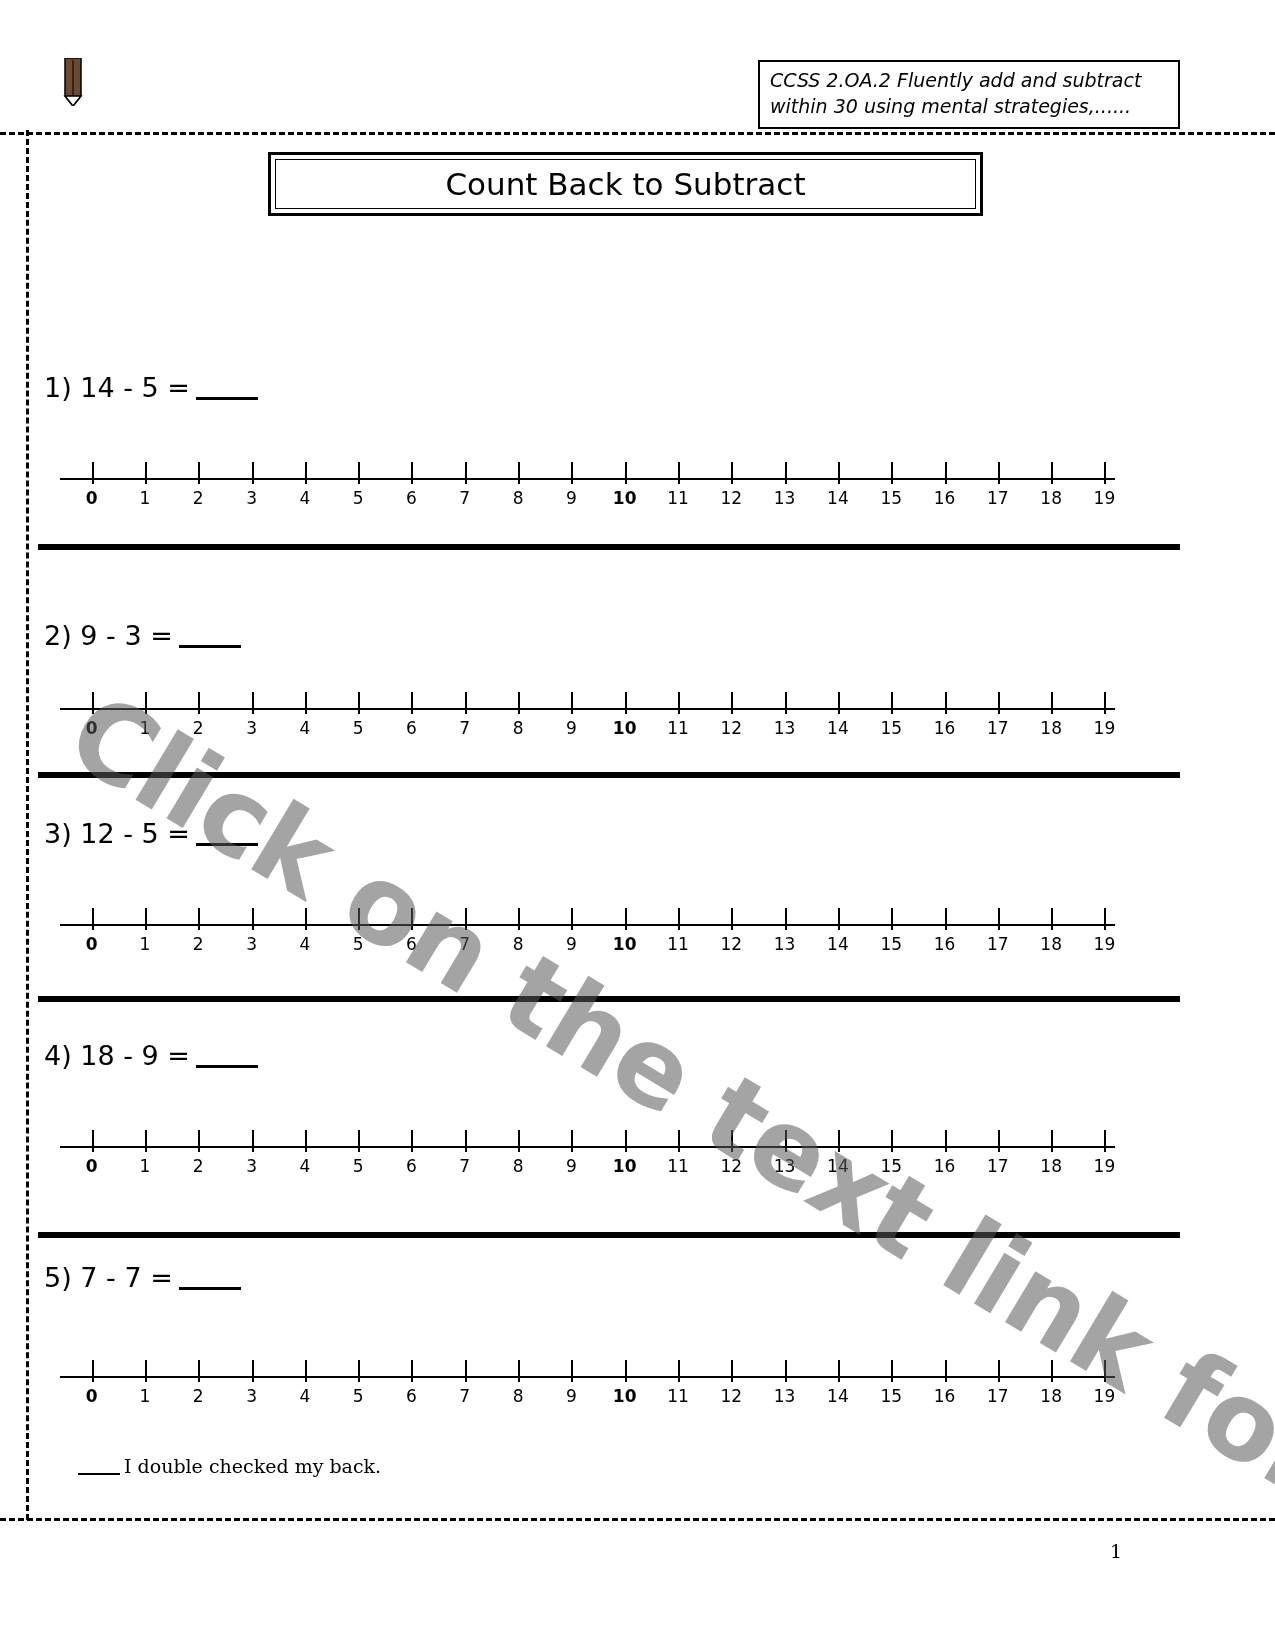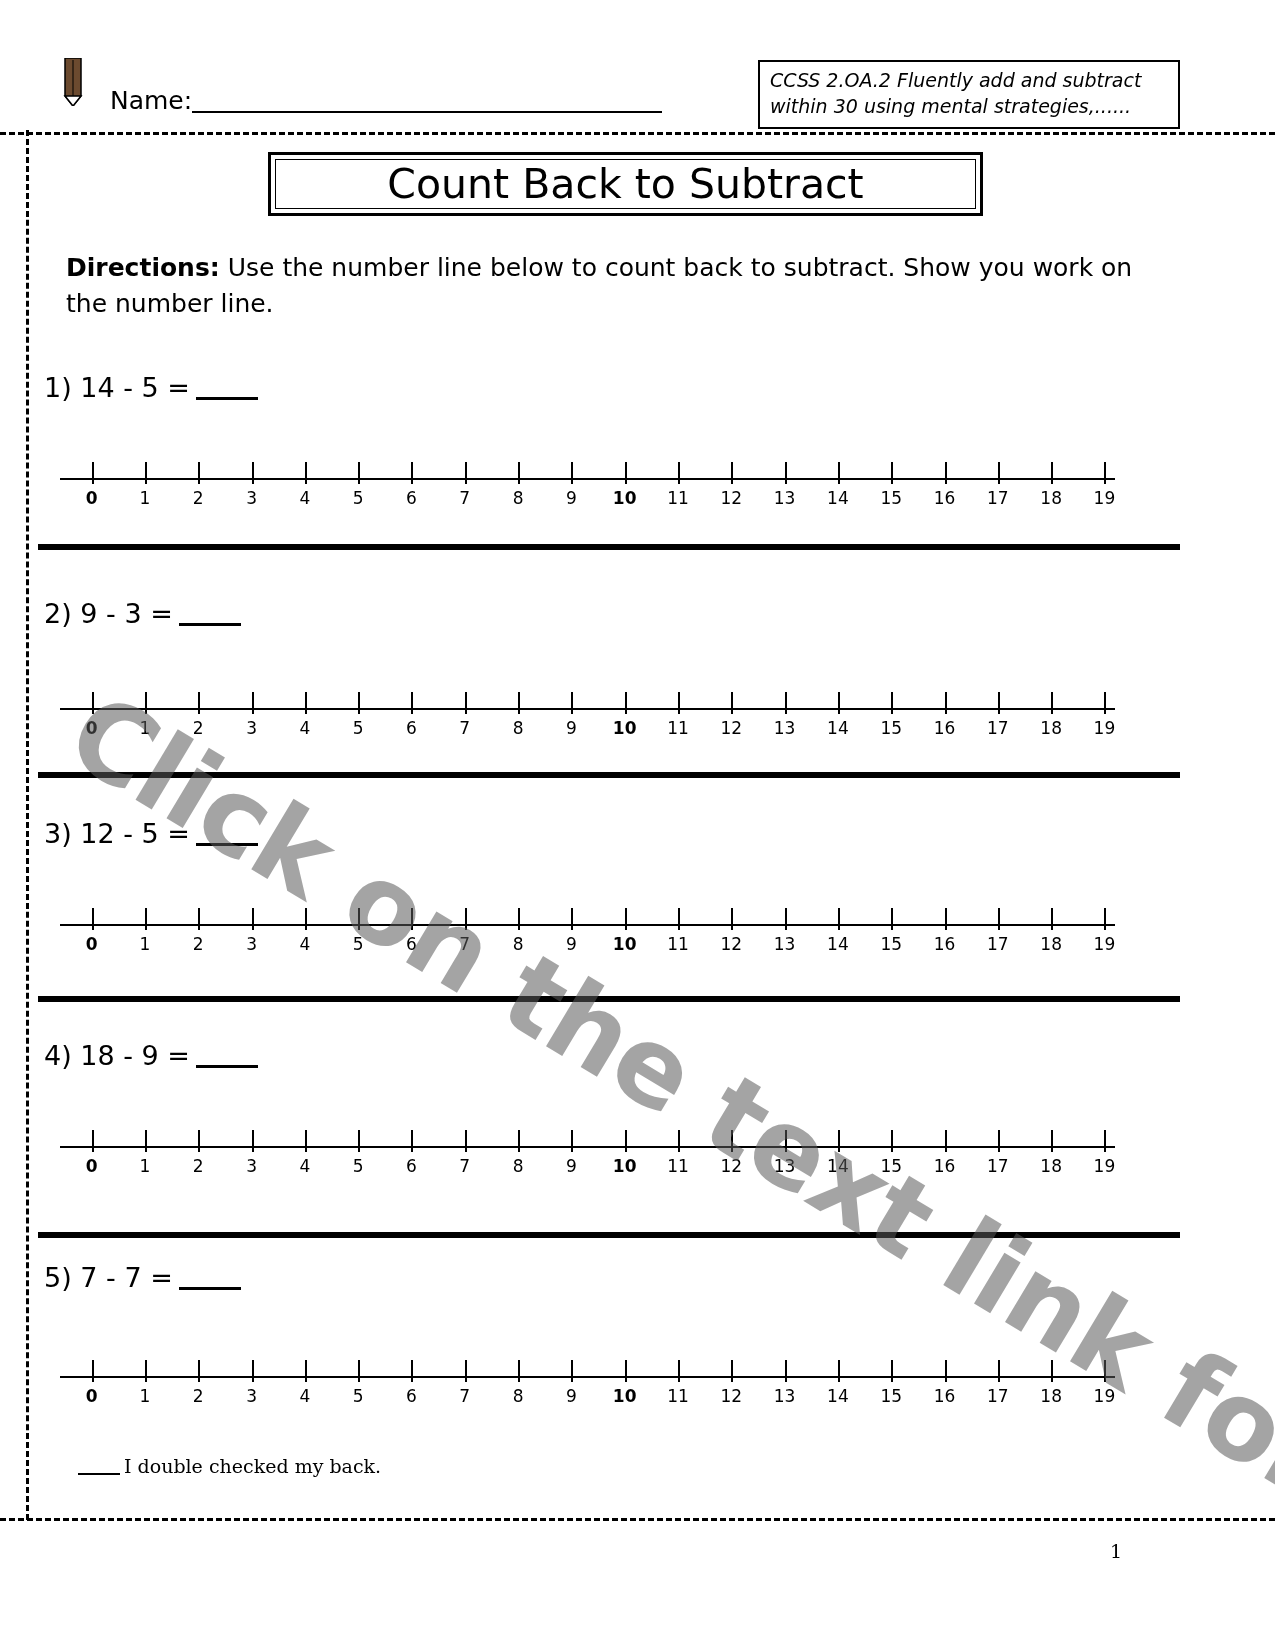--- a/index.html
+++ b/index.html
@@ -94,21 +94,21 @@
     left: 4px;
     top: 4px;
     right: 4px;
     bottom: 4px;
     border: 1px solid #000;
     display: flex;
     align-items: center;
     justify-content: center;
   }
   .title-text {
-    font-size: 41px;
+    font-size: 31px;
     font-family: "DejaVu Sans", sans-serif;
     text-align: right;
   }
 
   .directions {
     position: absolute;
     left: 66px;
     top: 250px;
     width: 1090px;
     font-size: 25px;
@@ -233,41 +233,35 @@
 <body>
 
 <div class="page">
 
   <svg class="pencil" viewBox="0 0 22 48">
     <polygon points="3,0 19,0 19,38 11,48 3,38" fill="#6b4a2f" stroke="#000" stroke-width="1.5"></polygon>
     <line x1="11" y1="2" x2="11" y2="38" stroke="#000" stroke-width="1"></line>
     <polygon points="3,38 19,38 11,48" fill="#ffffff" stroke="#000" stroke-width="1.5"></polygon>
   </svg>
 
-  <div class="name-line">
-    <span>Name:</span><span class="name-blank"></span>
-  </div>
 
   <div class="ccss-box">
     <span>CCSS 2.OA.2  Fluently add and subtract within 30 using mental strategies,......</span>
   </div>
 
   <div class="dash-h"></div>
   <div class="dash-v"></div>
   <div class="dash-h2"></div>
 
   <div class="title-box">
     <div class="title-box-inner">
       <span class="title-text">Count Back to Subtract</span>
     </div>
   </div>
 
-  <div class="directions">
-    <b>Directions:</b><span> Use the number line below to count back to subtract.  Show you work on the number line.</span>
-  </div>
 
   <div class="problem" style="left:44px; top:372px;">
     <span>1)</span>
     <span>14 - 5 =</span><span class="ans-blank"></span>
   </div>
   <div class="numline" id="nl1" style="top:452px;">
       <div class="axis"></div>
       <div class="tick" style="left: 3%;"></div>
       <div class="lbl bold" style="left: 3%;">0</div>
       <div class="tick" style="left: 8.05263%;"></div>
@@ -304,21 +298,21 @@
       <div class="lbl" style="left: 83.8421%;">16</div>
       <div class="tick" style="left: 88.8947%;"></div>
       <div class="lbl" style="left: 88.8947%;">17</div>
       <div class="tick" style="left: 93.9474%;"></div>
       <div class="lbl" style="left: 93.9474%;">18</div>
       <div class="tick" style="left: 99%;"></div>
       <div class="lbl" style="left: 99%;">19</div>
     </div>
   <div class="divider" style="top:544px;"></div>
 
-  <div class="problem" style="left:44px; top:598px;">
+  <div class="problem" style="left:44px; top:620px;">
     <span>2)</span>
     <span>9 - 3 =</span><span class="ans-blank"></span>
   </div>
   <div class="numline" id="nl2" style="top:682px;">
       <div class="axis"></div>
       <div class="tick" style="left: 3%;"></div>
       <div class="lbl bold" style="left: 3%;">0</div>
       <div class="tick" style="left: 8.05263%;"></div>
       <div class="lbl" style="left: 8.05263%;">1</div>
       <div class="tick" style="left: 13.1053%;"></div>

